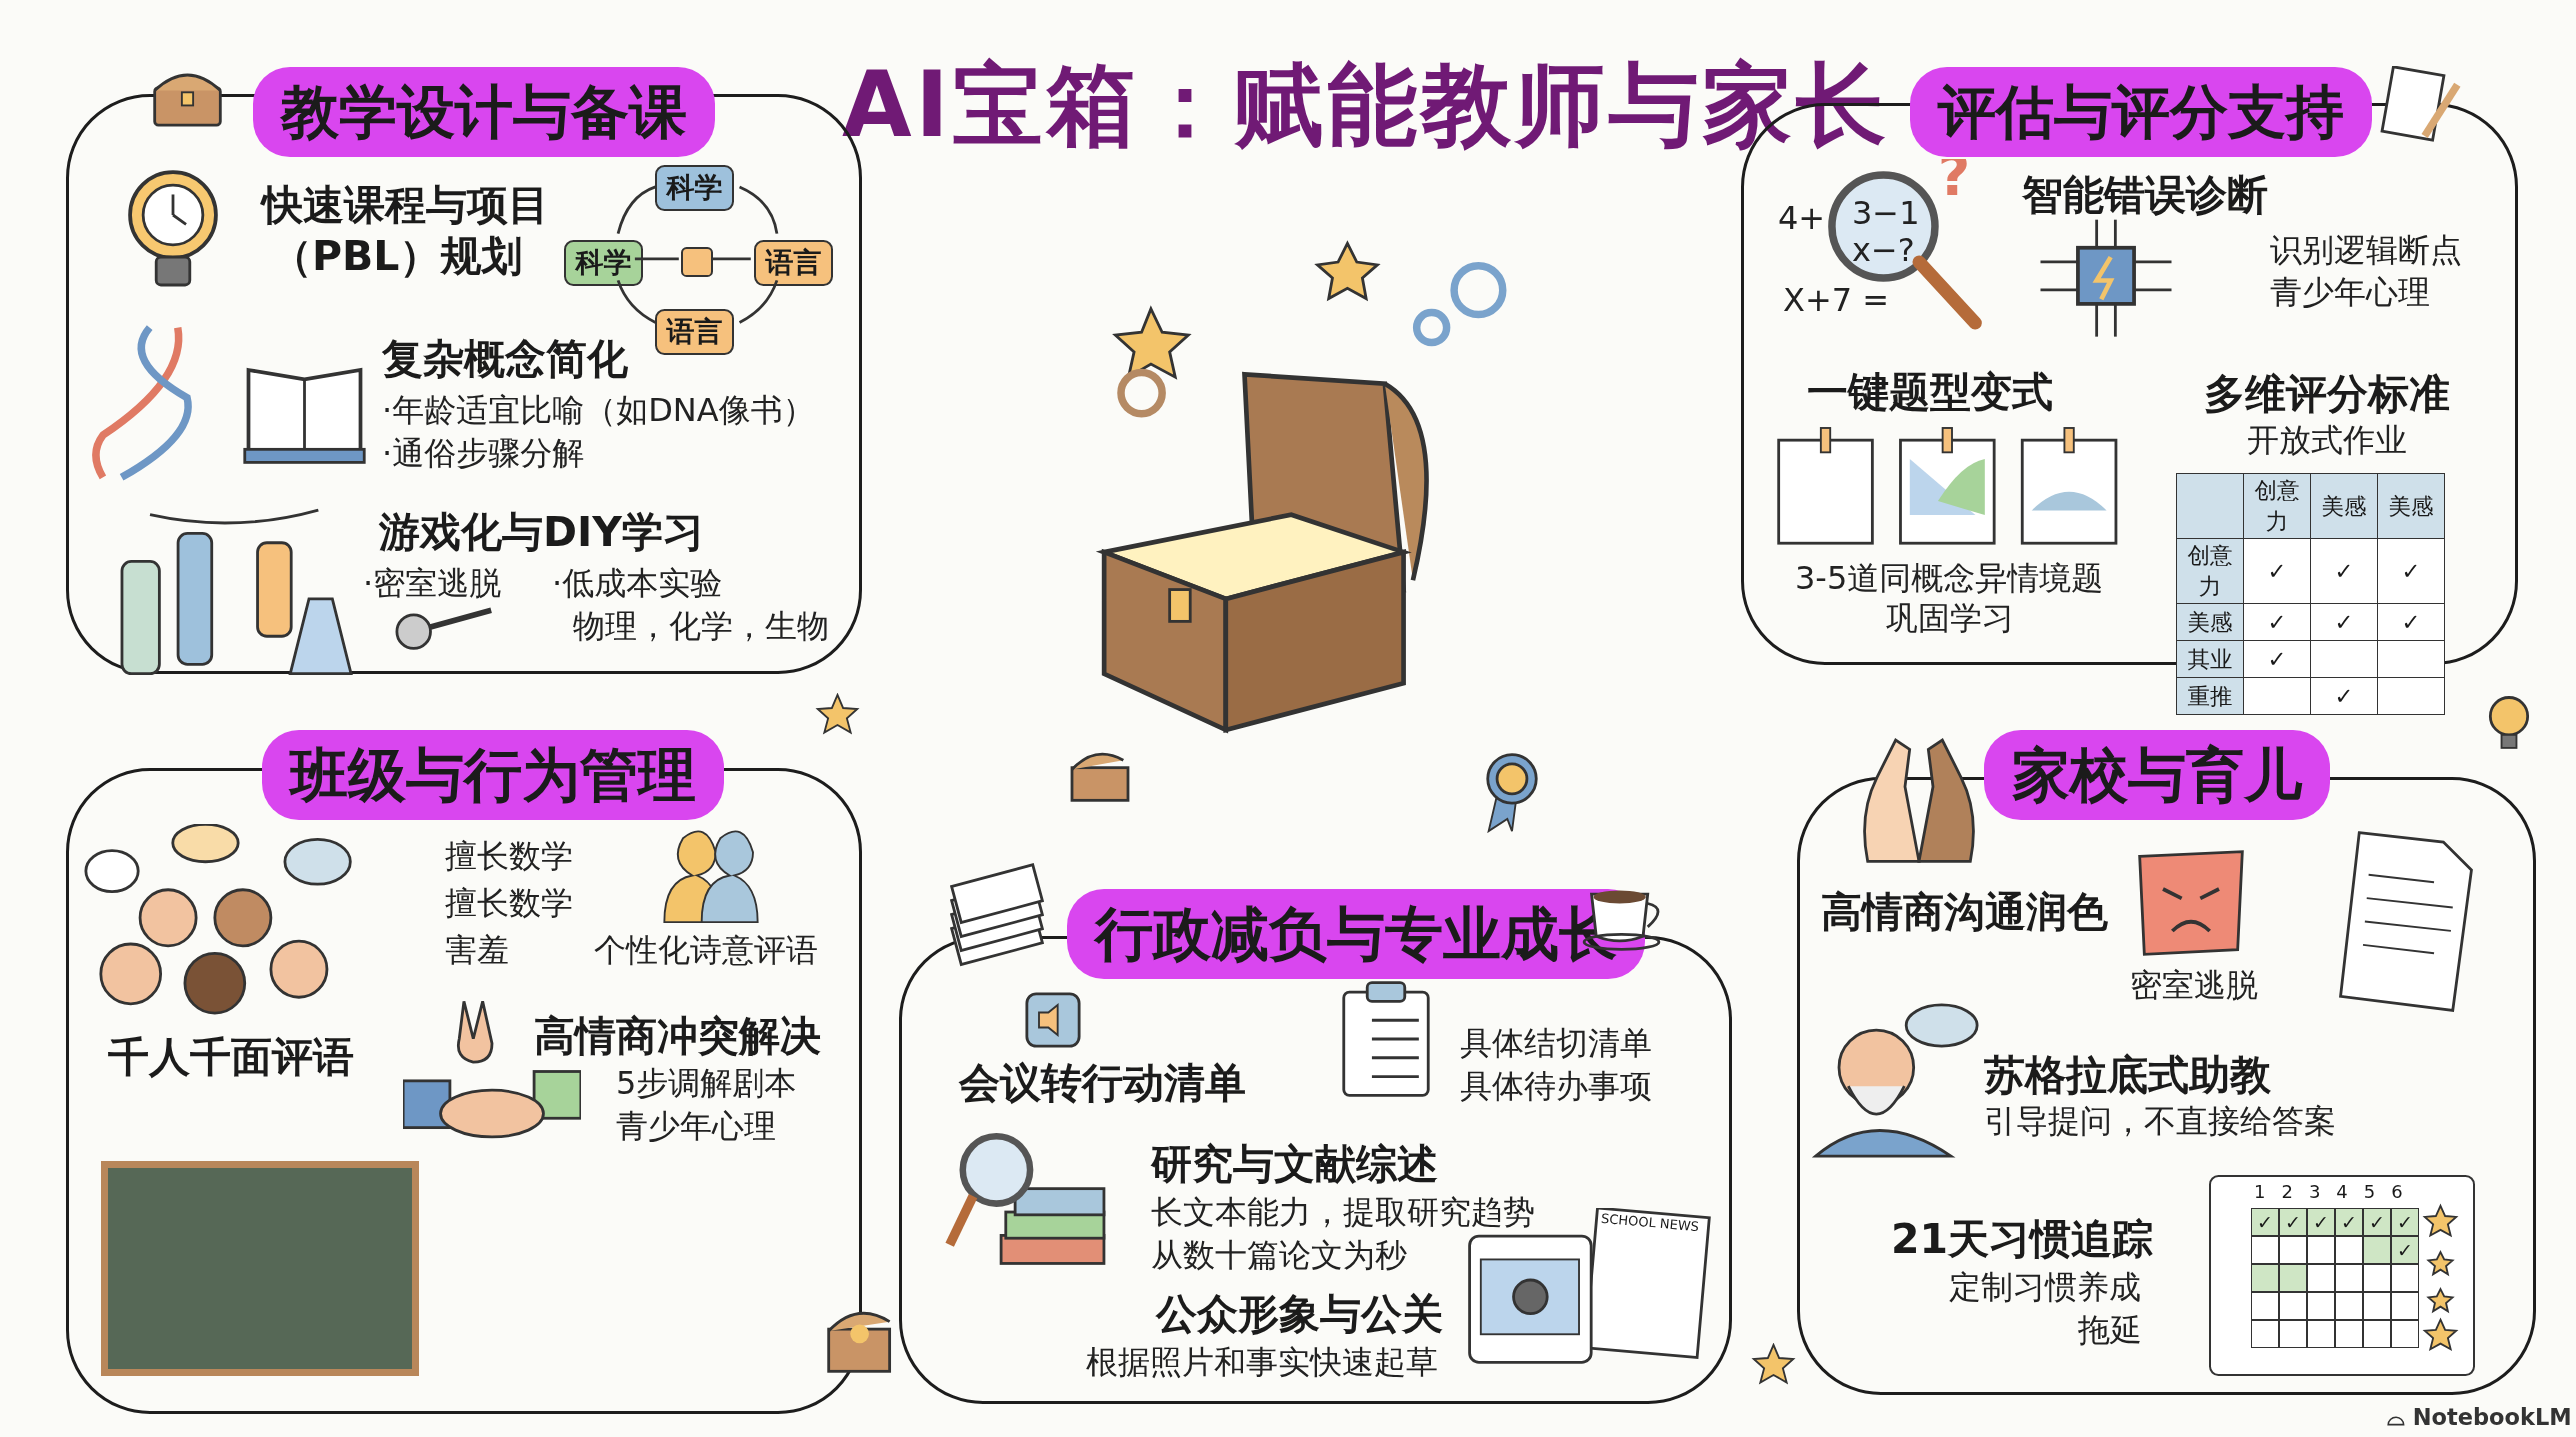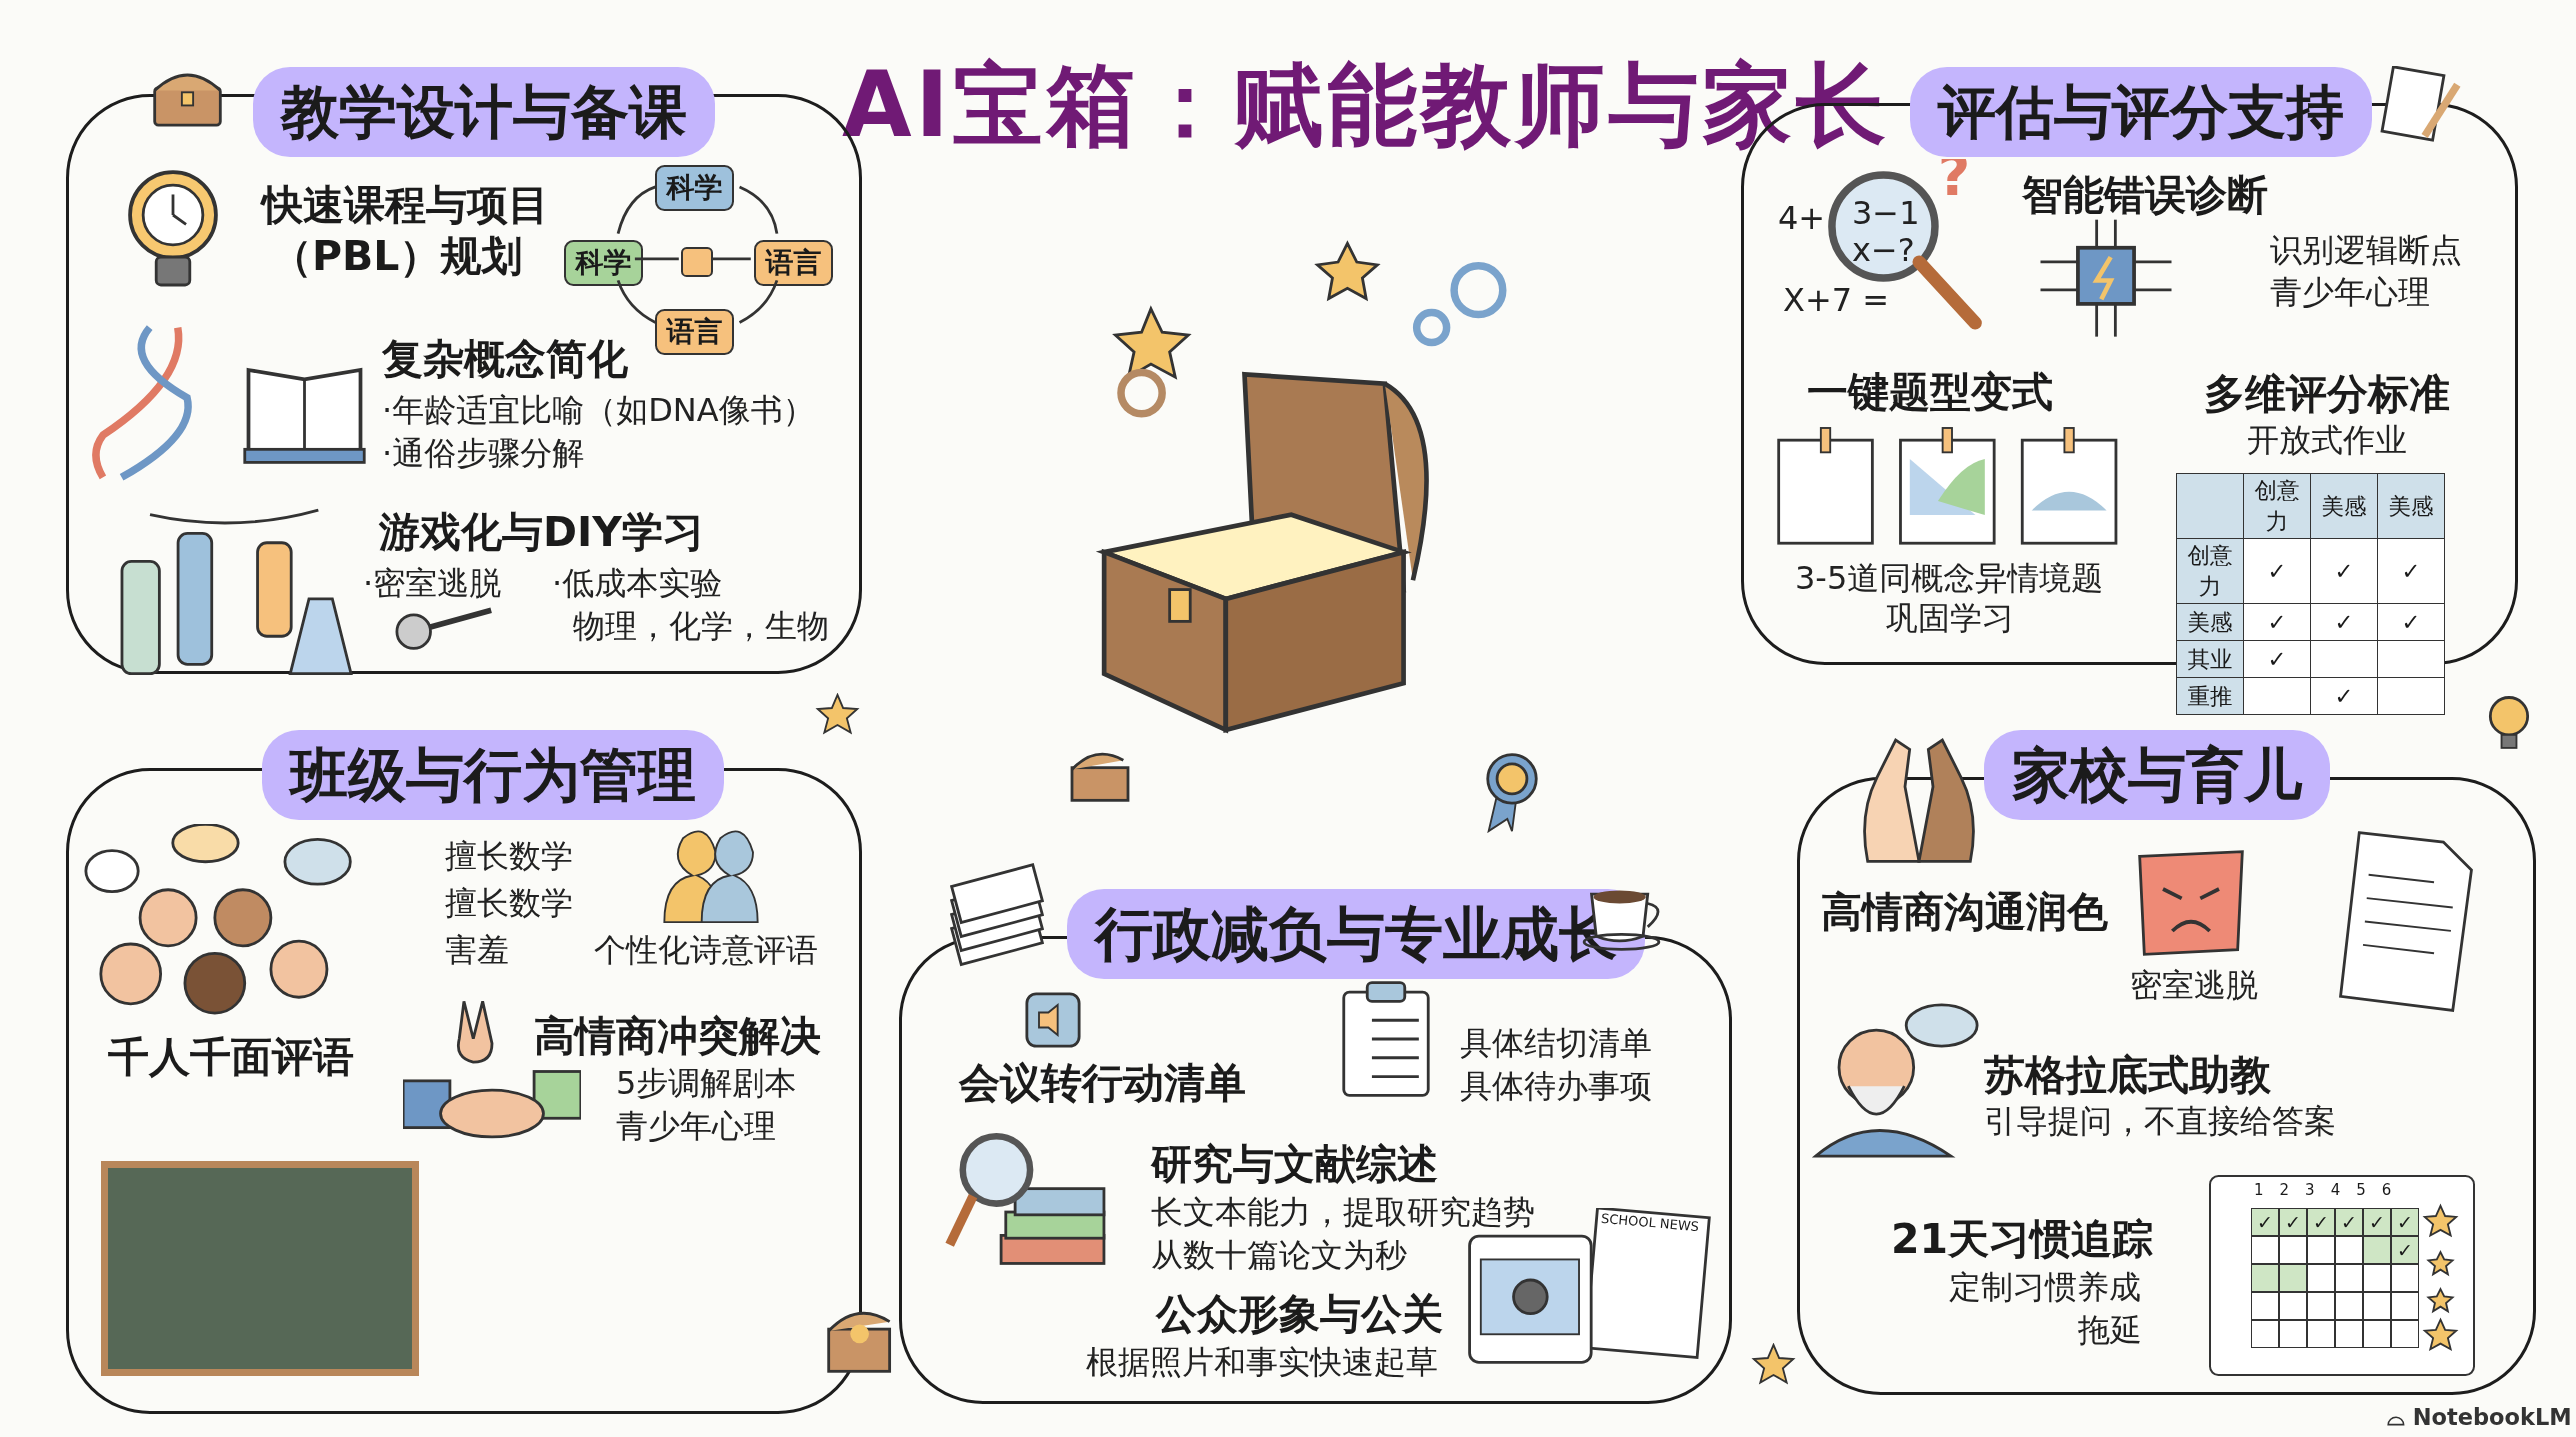--- a/index.html
+++ b/index.html
@@ -1,19 +1,19 @@
 <!DOCTYPE html>
 <html style="font-size:15px"><head>
 <meta charset="utf-8">
 <style>
   html,body{margin:0;padding:0;background:#fbfbf8;}
   body{width:2576px;height:1438px;position:relative;overflow:hidden;font-family:"DejaVu Sans","Liberation Sans",sans-serif;color:#1a1a1a;}
   .abs{position:absolute;}
   .panel{position:absolute;border:3.7px solid #1d1d1d;border-radius:84px;box-sizing:border-box;}
-  .pill{position:absolute;background:#c4b5fd;border-radius:37px;padding:5.6px 28px;font-weight:bold;font-size:58px;line-height:79px;white-space:nowrap;color:#1b1b1b;}
+  .pill{position:absolute;background:#d946ef;border-radius:37px;padding:5.6px 28px;font-weight:bold;font-size:58px;line-height:79px;white-space:nowrap;color:#1b1b1b;}
   .title{position:absolute;left:842px;top:45px;font-size:90px;font-weight:bold;letter-spacing:3.7px;white-space:nowrap;color:#701a75;}
   .h{position:absolute;font-weight:bold;font-size:41px;white-space:nowrap;color:#1b1b1b;}
   .t{position:absolute;font-size:32px;white-space:nowrap;color:#222;line-height:43px;}
   .tag{position:absolute;border:2.8px solid #333;border-radius:9.4px;font-size:28px;padding:1.9px 9.4px;font-weight:bold;}
   table.rub{position:absolute;border-collapse:collapse;font-size:22.5px;}
   table.rub td{border:1.9px solid #333;width:64px;height:34px;text-align:center;background:#fff;}
   table.rub td.hd{background:#cfe0ea;}
   .grid{position:absolute;display:grid;grid-template-columns:repeat(6,28px);gap:0;}
   .grid div{width:28px;height:28px;border:0.9px solid #333;box-sizing:border-box;font-size:19px;text-align:center;line-height:26px;}
   .g{background:#cfe6c5;}
@@ -326,21 +326,21 @@
     <circle cx="70" cy="70" r="40" fill="#f2c3a0" stroke="#333" stroke-width="3"></circle>
     <path d="M40 90 Q70 150 100 90" fill="#eee" stroke="#333" stroke-width="3"></path>
     <path d="M5 165 Q70 110 150 165 Z" fill="#7aa3cc" stroke="#333" stroke-width="3"></path>
   </svg>
 <div class="h" style="left:1984px;top:1048px;">苏格拉底式助教</div>
 <div class="t" style="left:1984px;top:1100px;">引导提问，不直接给答案</div>
 <div class="h" style="left:1891px;top:1212px;">21天习惯追踪</div>
 <div class="t" style="left:1949px;top:1266px;">定制习惯养成</div>
 <div class="t" style="left:2078px;top:1309px;">拖延</div>
 <div class="abs" style="left:2209px;top:1175px;width:262px;height:197px;background:#fff;border:2.8px solid #333;border-radius:9.4px;"></div>
-<div class="abs" style="left:2254px;top:1181px;font-size:15px;letter-spacing:16px;text-align:center;">
+<div class="abs" style="left:2254px;top:1181px;font-size:18px;letter-spacing:16px;text-align:center;">
   <span>1</span><span>2</span><span>3</span><span>4</span><span>5</span><span>6</span>
 </div>
 <div class="grid" style="left:2251px;top:1208px;">
   <div class="g">✓</div>
     <div class="g">✓</div>
     <div class="g">✓</div>
     <div class="g">✓</div>
     <div class="g">✓</div>
     <div class="g">✓</div>
   <div></div>

